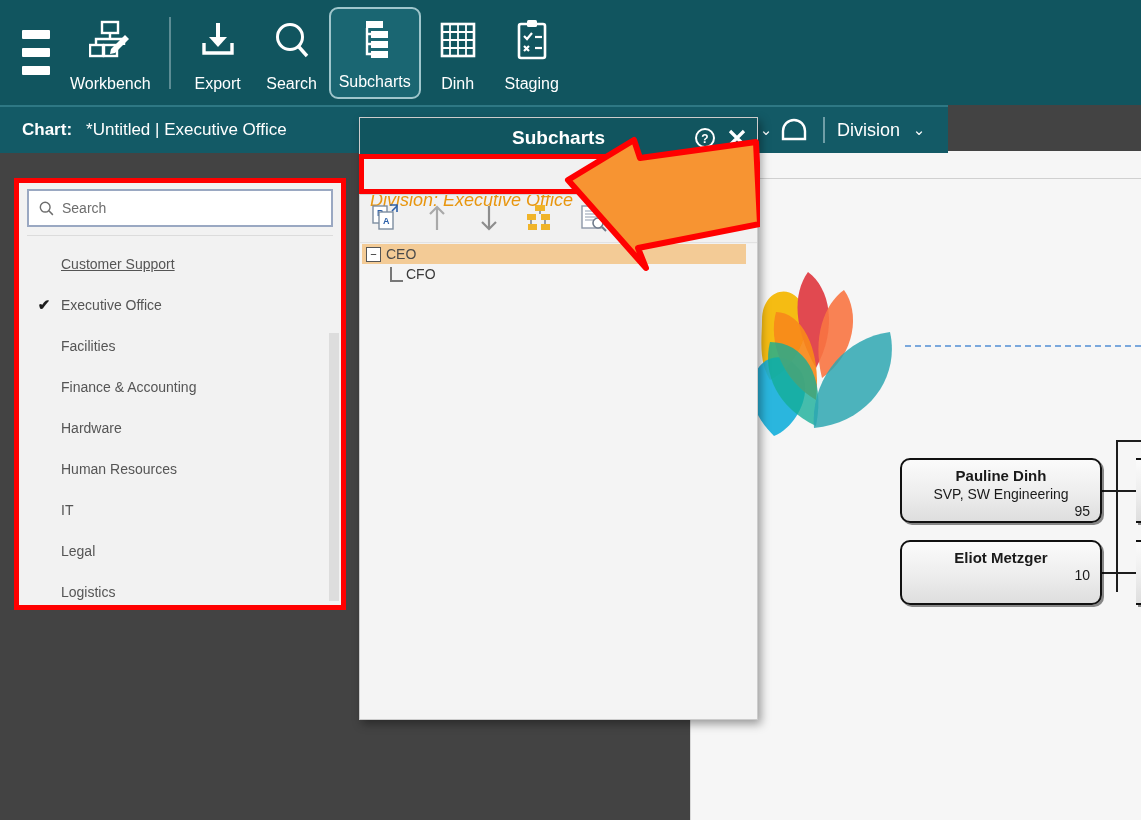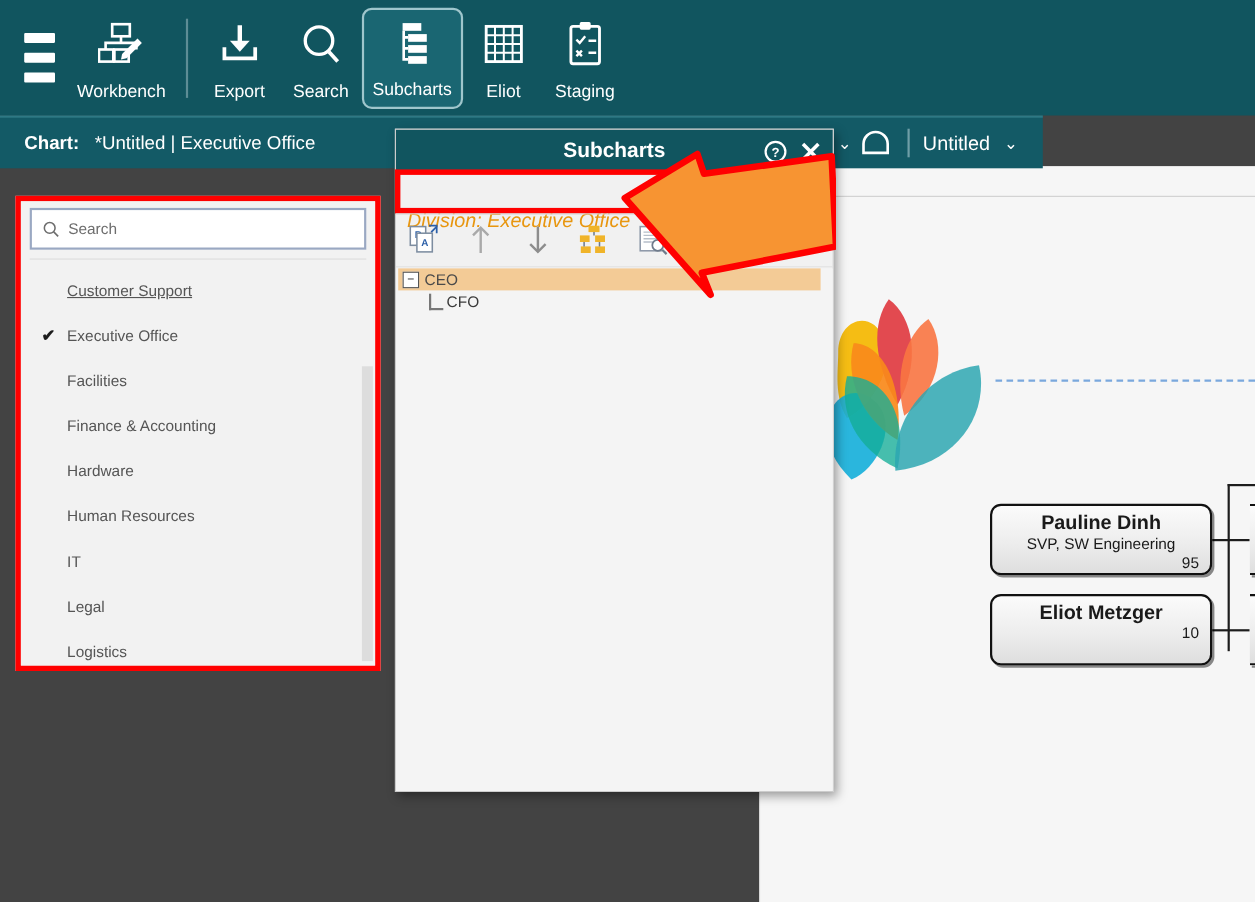--- a/index.html
+++ b/index.html
@@ -57,21 +57,21 @@
 
   
   .node{
     position:absolute;box-sizing:border-box;
     border:2px solid #111;border-radius:10px;
     background:linear-gradient(to bottom,#fbfbfb 0%,#ededed 55%,#dedede 100%);
     box-shadow:2px 2px 0 rgba(0,0,0,.45);
     padding:6px 10px 4px 10px;
     font-size:14px;color:#1a1a1a;text-align:center;
   }
-  .node .n-name{font-weight:bold;font-size:18px;line-height:19px;}
+  .node .n-name{font-weight:bold;font-size:15px;line-height:19px;}
   .node .n-title{font-size:14px;line-height:18px;}
   .node .n-count{font-size:14px;text-align:right;line-height:16px;}
   #node1{left:900px;top:458px;width:202px;height:65px;}
   #node2{left:900px;top:540px;width:202px;height:65px;}
   .cut-node{
     position:absolute;box-sizing:border-box;width:60px;height:65px;
     border:2px solid #111;border-left:none;border-radius:0 10px 10px 0;
     background:linear-gradient(to bottom,#fbfbfb 0%,#ededed 55%,#dedede 100%);
     box-shadow:2px 2px 0 rgba(0,0,0,.45);
   }
@@ -232,21 +232,21 @@
     <div class="rb-lab">Subcharts</div>
   </div>
 
   <div class="rb-item">
     <div class="rb-ico">
       <svg width="36" height="36" viewBox="0 0 36 36">
         <rect x="2" y="2" width="32" height="32" fill="none" stroke="#fff" stroke-width="2.6"></rect>
         <path d="M2 10 h32 M2 18 h32 M2 26 h32 M10 2 v32 M18 2 v32 M26 2 v32" stroke="#fff" stroke-width="1.8"></path>
       </svg>
     </div>
-    <div class="rb-lab">Eliot</div>
+    <div class="rb-lab">Dinh</div>
   </div>
 
   <div class="rb-item">
     <div class="rb-ico">
       <svg width="32" height="40" viewBox="0 0 32 40">
         <rect x="3" y="4" width="26" height="34" rx="2" fill="none" stroke="#fff" stroke-width="2.6"></rect>
         <rect x="11" y="0" width="10" height="7" rx="1.5" fill="#fff"></rect>
         <path d="M8 16 l3 3 5 -6" stroke="#fff" stroke-width="2.2" fill="none"></path>
         <path d="M19 17 h7" stroke="#fff" stroke-width="2.2"></path>
         <path d="M8 26 l5 5 M13 26 l-5 5" stroke="#fff" stroke-width="2.2"></path>
@@ -276,21 +276,21 @@
         <path d="M13 1 v6 h6" fill="#135a66"></path>
       </svg>
     </div>
     <div class="cb-car">⌄</div>
     <div class="cb-ic">
       <svg width="28" height="24" viewBox="0 0 28 24">
         <path d="M3 21 v-8 a11 11 0 0 1 22 0 v8 z" fill="none" stroke="#fff" stroke-width="2.4"></path>
       </svg>
     </div>
     <div class="cb-sep"></div>
-    <div class="cb-doc">Untitled</div>
+    <div class="cb-doc">Division</div>
     <div class="cb-car" style="margin-right:18px;">⌄</div>
   </div>
 </div>
 
 <div id="dropwrap">
   <div id="dropinner">
 
     <div id="searchbox">
       <span class="s-ico">
         <svg width="15" height="15" viewBox="0 0 16 16">

